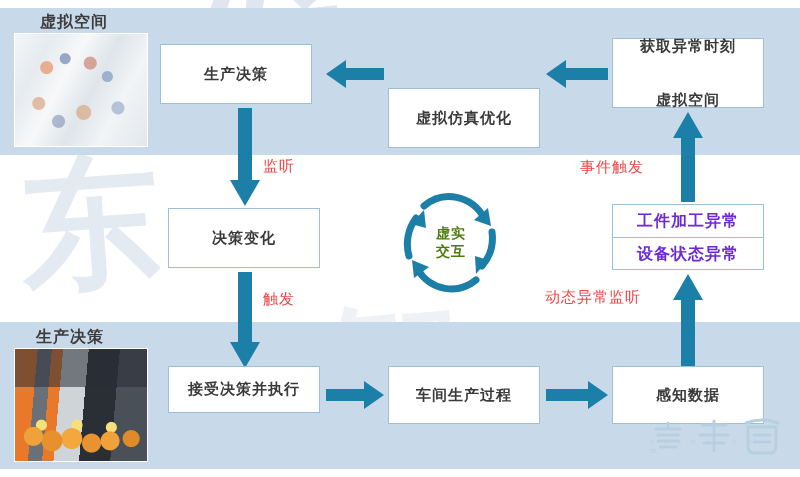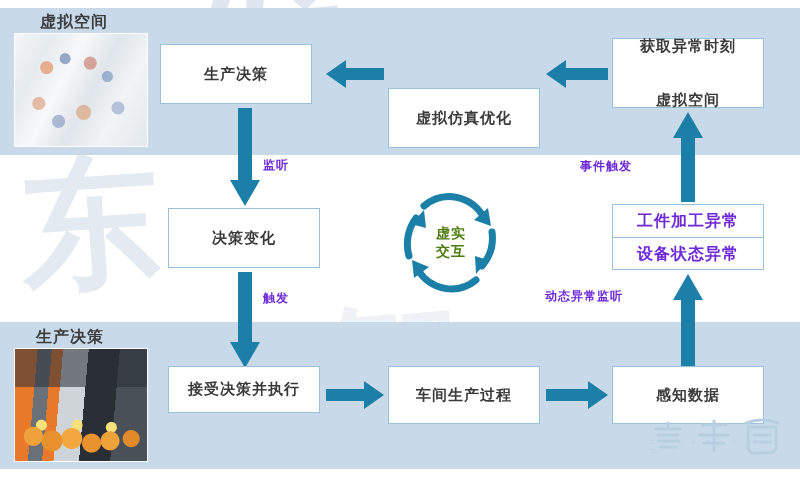--- a/index.html
+++ b/index.html
@@ -122,23 +122,23 @@
   }
   .anomaly-divider { height: 1px; background: #9cc0d8; }
 
   
   .arrow { position: absolute; }
   .arrow svg { display: block; }
 
   
   .edge-label {
     position: absolute;
-    font-size: 12px;
-    font-weight: 700;
-    color: #6d28d9;
+    font-size: 15px;
+    font-weight: 400;
+    color: #ef4444;
     letter-spacing: 1px;
     white-space: nowrap;
   }
 
   
   #cycle {
     position: absolute;
     left: 392px; top: 188px;
     width: 118px; height: 108px;
   }

